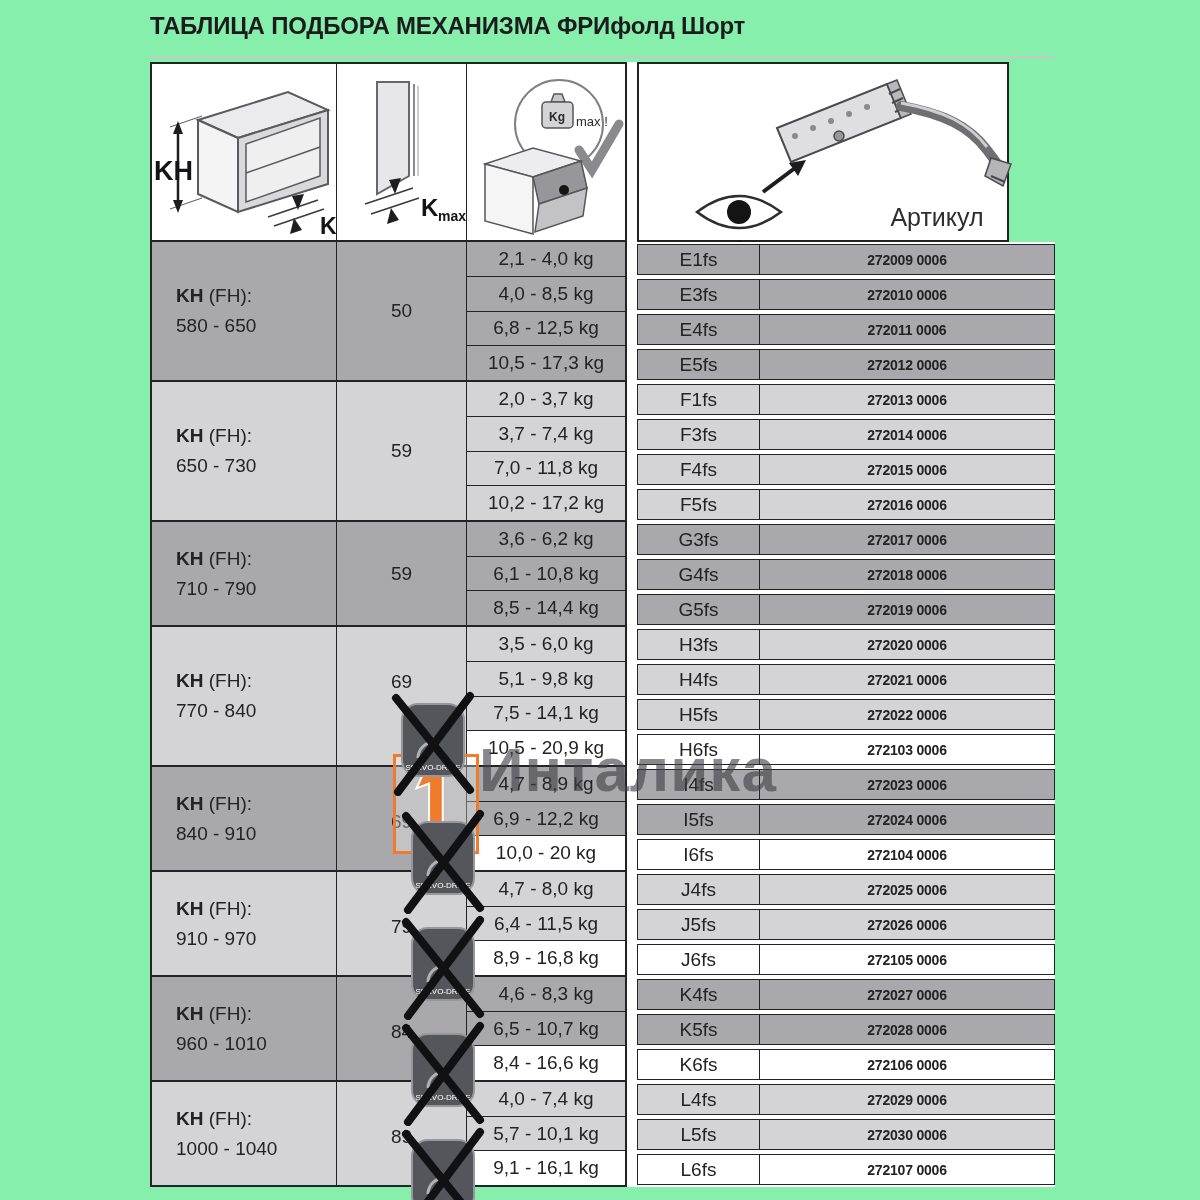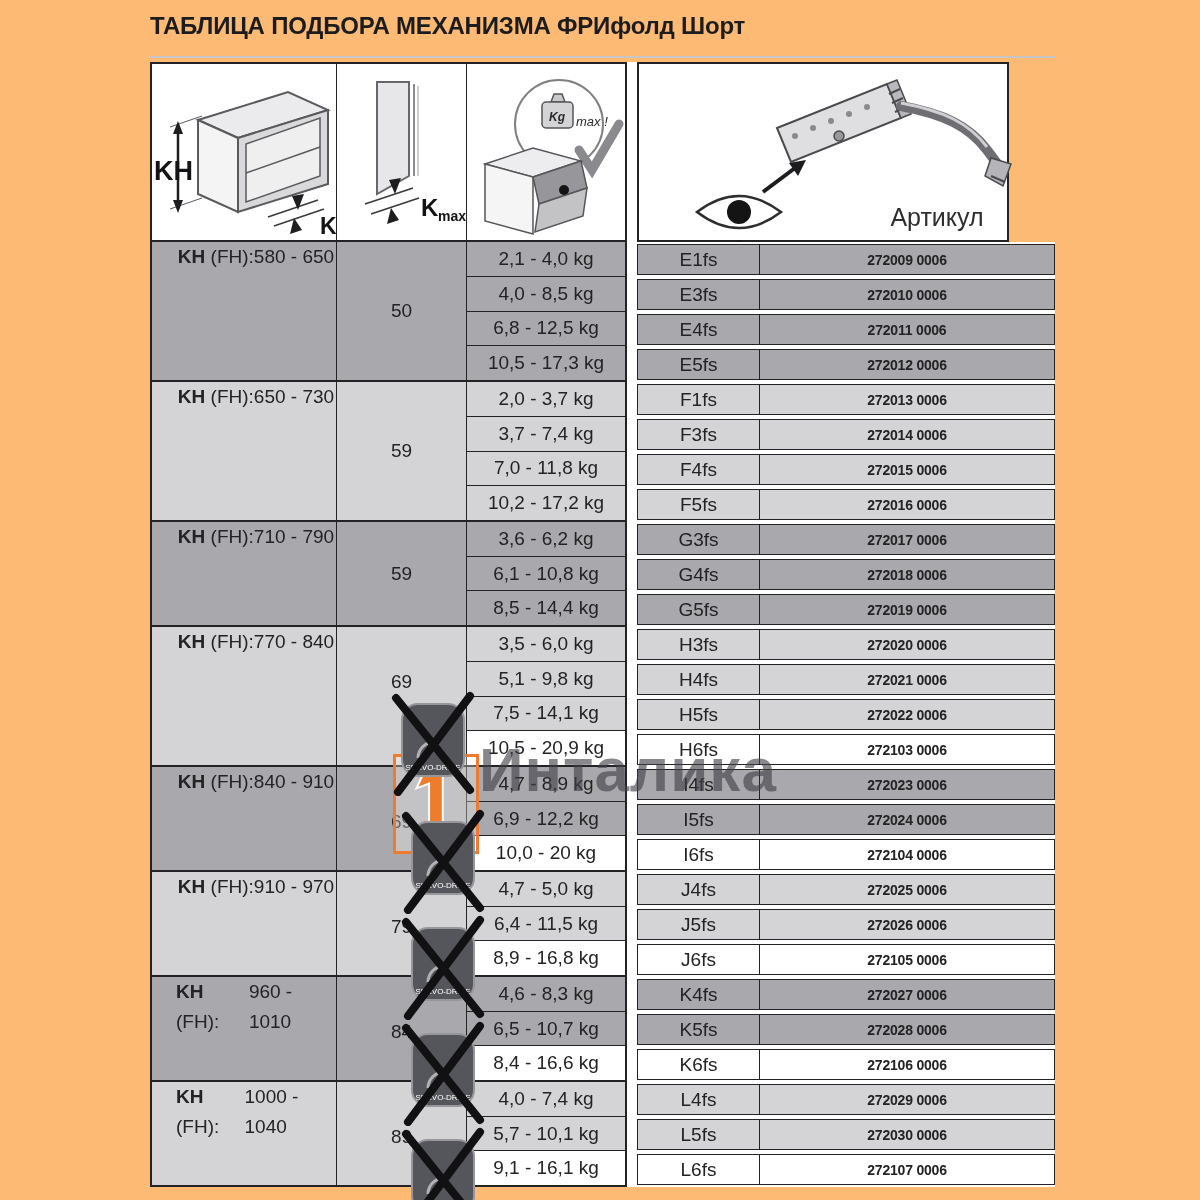--- a/index.html
+++ b/index.html
@@ -1,41 +1,41 @@
 <!DOCTYPE html>
 <html><head>
 <meta charset="utf-8">
 <style>
   html,body{margin:0;padding:0;background:#ffffff;}
-  #page{position:relative;width:1200px;height:1200px;background:#fdba74;overflow:hidden;
+  #page{position:relative;width:1200px;height:1200px;background:#86efac;overflow:hidden;
         font-family:"Liberation Sans",sans-serif;color:#232325;}
   .page-title{position:absolute;left:150px;top:12px;font-size:24px;font-weight:700;
               letter-spacing:-0.2px;color:#1c1c1e;}
   .toprule{position:absolute;left:150px;top:56px;width:905px;height:2px;background:#c7c7c9;}
 
   
   #table{position:absolute;left:150px;top:62px;width:905px;}
   .gap{width:10px;background:#fff;flex:0 0 10px;}
 
   
   #header{display:flex;height:180px;}
   .header-left{display:flex;width:477px;box-sizing:border-box;background:#fff;
                border:2px solid #232325;}
   .hA{width:185px;border-right:1.5px solid #232325;box-sizing:border-box;}
   .hB{width:130px;border-right:1.5px solid #232325;box-sizing:border-box;}
-  .hC{flex:1;font-style:italic;}
+  .hC{flex:1;}
   .hD{width:372px;box-sizing:border-box;background:#fff;border:2px solid #232325;}
   .hA svg,.hB svg,.hC svg,.hD svg{display:block;overflow:visible;}
 
   
   .group{display:flex;}
   .gleft{display:flex;width:477px;box-sizing:border-box;
          border-left:2px solid #232325;border-bottom:2px solid #232325;}
   .cell-kh{width:185px;box-sizing:border-box;border-right:1.5px solid #232325;
-           display:flex;flex-direction:row;justify-content:center;
+           display:flex;flex-direction:column;justify-content:center;
            padding-left:24px;font-size:19px;line-height:30px;}
   .cell-kh .b{font-weight:700;}
   .cell-k{width:130px;box-sizing:border-box;border-right:1.5px solid #232325;
           display:flex;align-items:center;justify-content:center;font-size:19px;}
   .cell-k.k-top{align-items:flex-start;padding-top:44px;}
   .col-w{flex:1;display:flex;flex-direction:column;border-right:2px solid #232325;}
   .wcell{flex:1;display:flex;align-items:center;justify-content:center;
          font-size:19px;border-bottom:1.5px solid #232325;box-sizing:border-box;}
   .wcell:last-child{border-bottom:none;}
   .col-r{width:418px;display:flex;flex-direction:column;background:#fff;}
@@ -331,21 +331,21 @@
         <div class="group shade-light" style="height: 105px;">
           <div class="gleft">
             <div class="cell-kh">
               <div class="khl1"><span class="b">KH</span><span> (FH):</span></div>
               <div class="range">910 - 970</div>
             </div>
             <div class="cell-k k-top">
               <span>79</span>
             </div>
             <div class="col-w">
-              <div class="wcell">4,7 - 5,0 kg</div>
+              <div class="wcell">4,7 - 8,0 kg</div>
               <div class="wcell">6,4 - 11,5 kg</div>
               <div class="wcell hl">8,9 - 16,8 kg</div>
             </div>
           </div>
           <div class="gap"></div>
           <div class="col-r">
             <div class="rbox">
               <div class="code">J4fs</div>
               <div class="art">272025 0006</div>
             </div>

